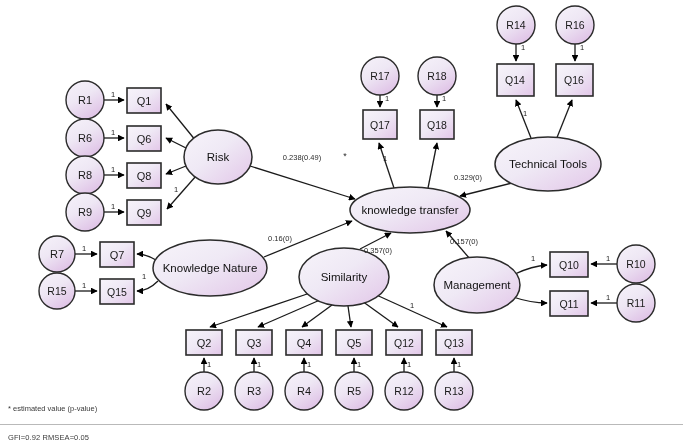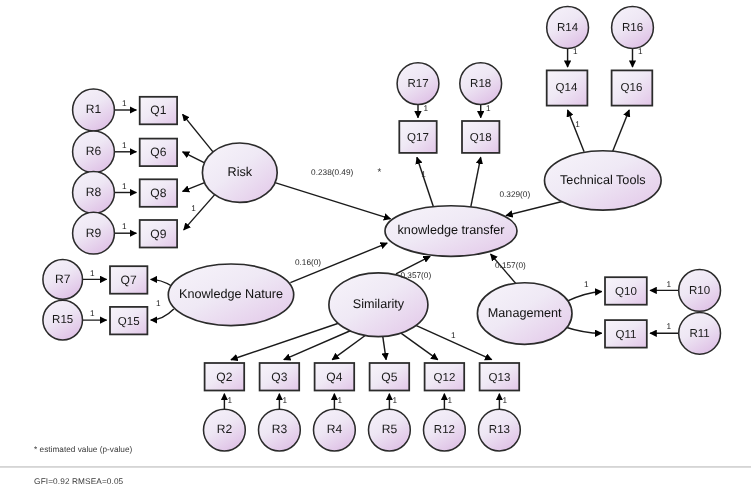--- a/index.html
+++ b/index.html
@@ -51,21 +51,20 @@
     fill: #2a2a2a;
     text-anchor: middle;
     dominant-baseline: central;
   }
   .footnote {
     position: absolute;
     font-family: "Liberation Sans", sans-serif;
     font-size: 7.5px;
     color: #3a3a3a;
     white-space: nowrap;
-    margin-left: 23px;
   }
   #legend-note { left: 8px; top: 404px; }
   #fit-note { left: 8px; top: 433px; letter-spacing: 0.1px; }
   #divider {
     position: absolute;
     left: 0px;
     top: 424px;
     width: 683px;
     height: 1px;
     background: #b9b9b9;

